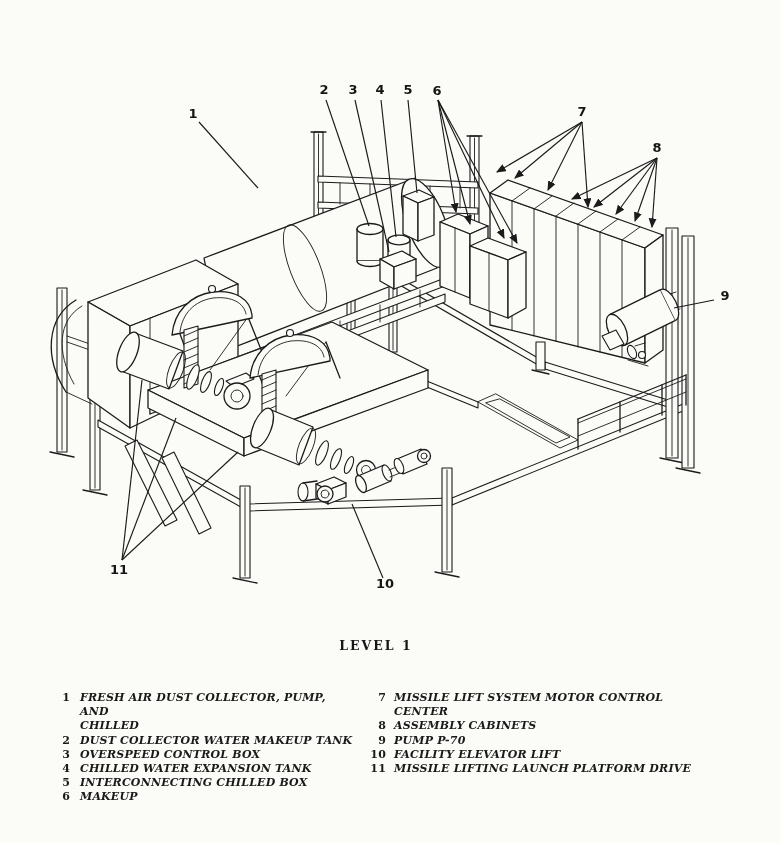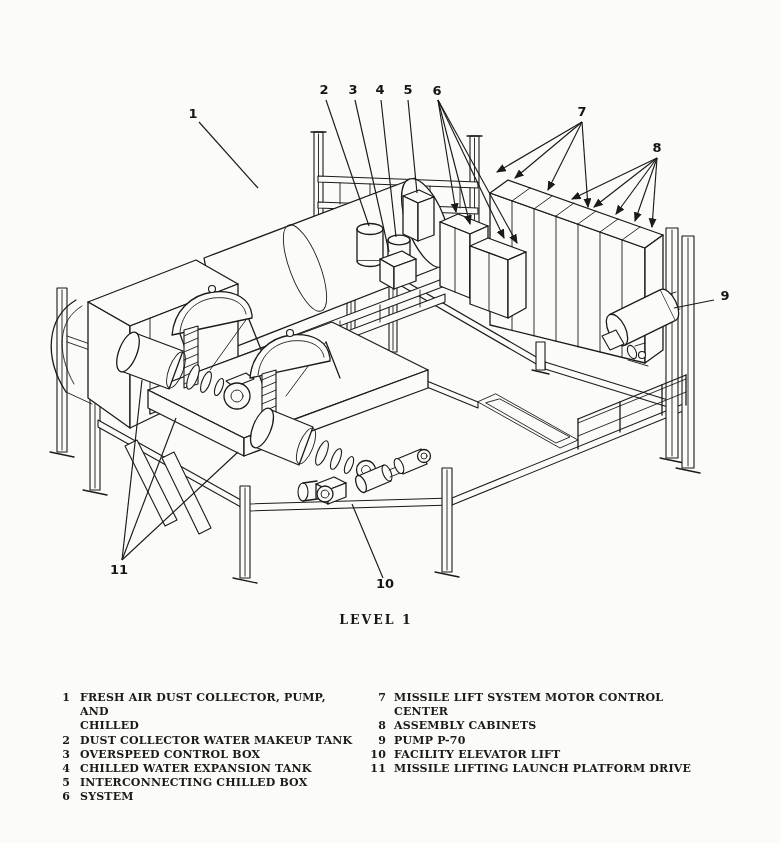--- a/index.html
+++ b/index.html
@@ -5,30 +5,30 @@
   html,body{margin:0;padding:0;}
   body{background:#e8e8e6;font-family:"DejaVu Serif","Liberation Serif",serif;}
   #page{position:relative;width:781px;height:843px;background:#fbfbf8;overflow:hidden;margin:0 auto;}
   #diagram-svg{position:absolute;left:0;top:0;}
   .ink{stroke:#1b1b1b;fill:none;stroke-width:1.3;stroke-linecap:round;stroke-linejoin:round;}
   .thin{stroke:#1b1b1b;fill:none;stroke-width:0.9;stroke-linecap:round;}
   .solid{stroke:#1b1b1b;fill:#fbfbf8;stroke-width:1.3;stroke-linejoin:round;}
   .solid2{stroke:#1b1b1b;fill:#fbfbf8;stroke-width:1.1;stroke-linejoin:round;}
   .lead{stroke:#1b1b1b;fill:none;stroke-width:1.15;}
   .callout-num{font-family:"DejaVu Sans","Liberation Sans",sans-serif;font-weight:bold;font-size:13px;fill:#151515;}
-  #caption{position:absolute;left:296px;top:612px;width:160px;text-align:center;
+  #caption{position:absolute;left:296px;top:638px;width:160px;text-align:center;
            font-weight:bold;font-size:12.5px;letter-spacing:2px;color:#161616;}
   .legend-col{position:absolute;top:691px;font-size:11px;font-weight:bold;color:#1a1a1a;
               line-height:14.2px;letter-spacing:0.2px;}
   #legend-left{left:50px;width:308px;}
   #legend-right{left:362px;width:348px;}
   .legend-item{display:flex;align-items:flex-start;}
   .legend-num{flex:0 0 20px;text-align:right;margin-right:10px;}
   #legend-right .legend-num{flex:0 0 24px;margin-right:8px;}
-  .legend-text{flex:1;}
+  .legend-text{flex:1;font-style:italic;}
 </style>
 </head>
 <body>
 
 <div id="page">
 
 <svg id="diagram-svg" width="781" height="640" viewBox="0 0 781 640">
   <defs>
     <marker id="arr" markerWidth="9" markerHeight="8" refX="7.5" refY="3.5" orient="auto">
       <path d="M0,0 L8.5,3.5 L0,7 Z" fill="#1b1b1b"></path>
@@ -356,21 +356,21 @@
   <div class="legend-item">
     <span class="legend-num">5</span>
     <div class="legend-text">
       <div>INTERCONNECTING CHILLED BOX</div>
       <div></div>
     </div>
   </div>
   <div class="legend-item">
     <span class="legend-num">6</span>
     <div class="legend-text">
-      <div>SYSTEM</div>
+      <div>MAKEUP</div>
     </div>
   </div>
 </div>
 
 <div id="legend-right" class="legend-col">
   <div class="legend-item">
     <span class="legend-num">7</span>
     <div class="legend-text">
       <div>MISSILE LIFT SYSTEM MOTOR CONTROL CENTER</div>
       <div></div>

